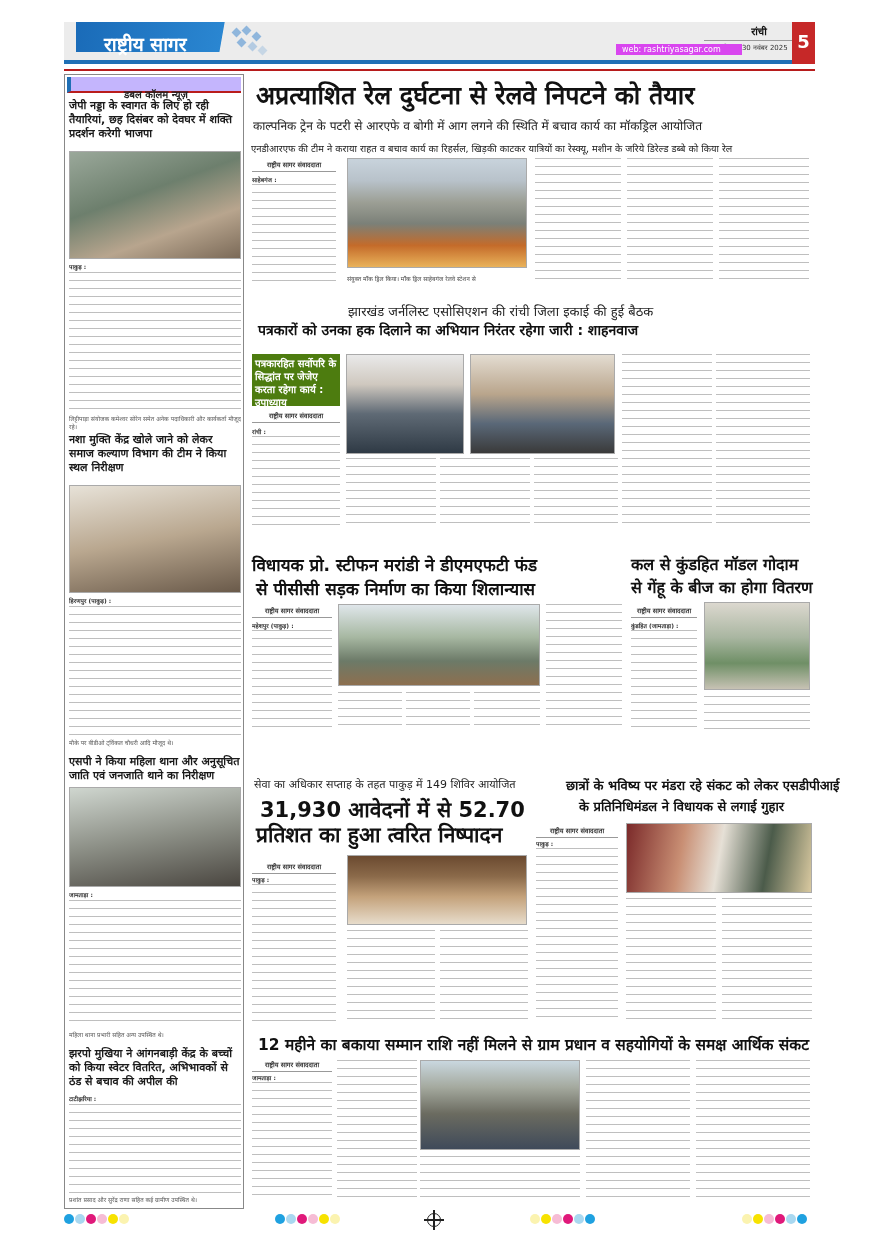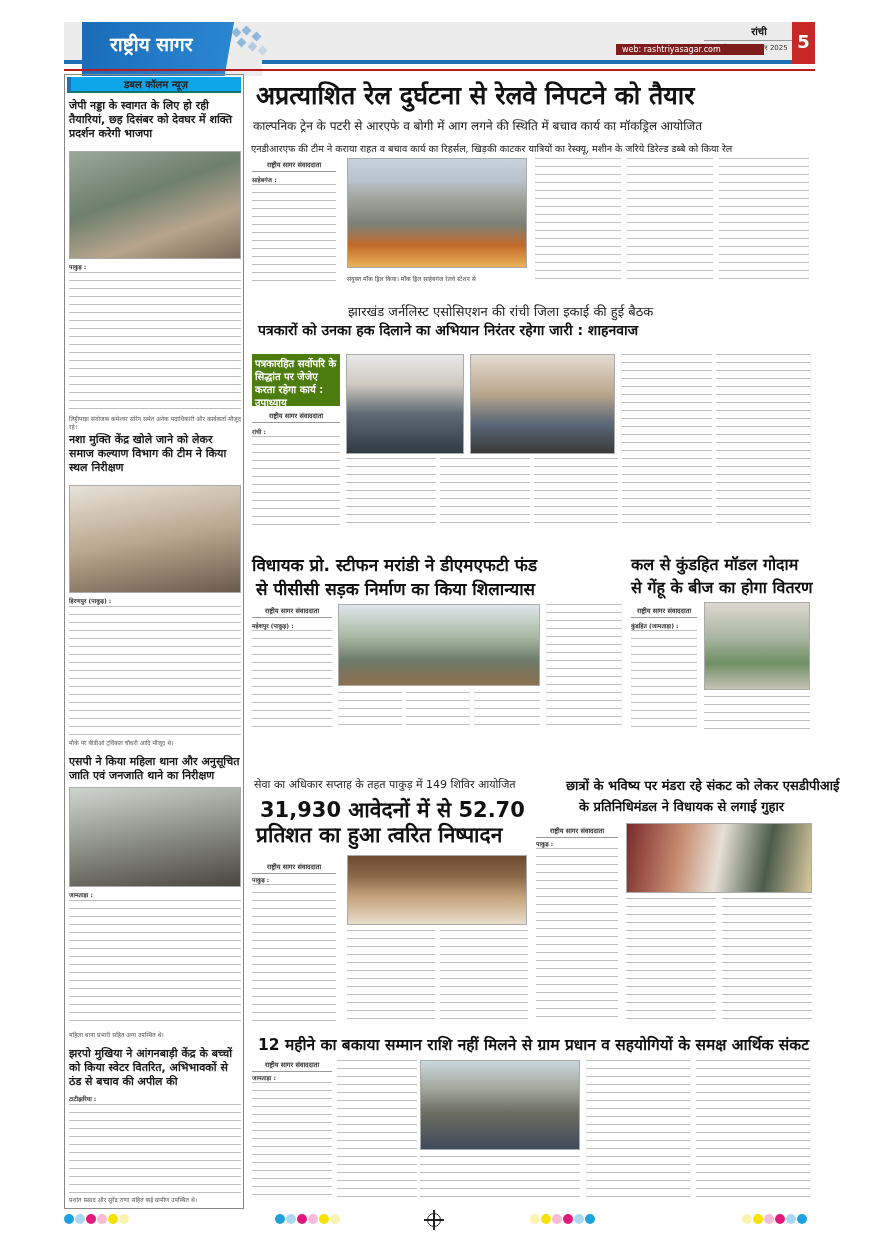--- a/index.html
+++ b/index.html
@@ -1,29 +1,29 @@
 <!DOCTYPE html>
 <html><head>
 <meta charset="utf-8">
 <style>
 *{box-sizing:border-box;margin:0;padding:0}
 body{width:877px;height:1241px;background:#fff;font-family:"DejaVu Sans",sans-serif;color:#222;position:relative;overflow:hidden}
 .abs{position:absolute}
 .masthead{left:64px;top:22px;width:751px;height:42px;background:#ececec;border-bottom:4px solid #1f6fb5}
-.brand{left:18px;top:0;width:180px;height:54px;background:linear-gradient(100deg,#1a6bb8 0%,#2a86d1 80%,#ececec 80.5%);color:#fff;font:bold 19px "DejaVu Sans",sans-serif;padding:9px 0 0 28px}
+.brand{left:12px;top:0;width:180px;height:30px;background:linear-gradient(100deg,#1a6bb8 0%,#2a86d1 80%,#ececec 80.5%);color:#fff;font:bold 19px "DejaVu Sans",sans-serif;padding:9px 0 0 28px}
 .dots{left:165px;top:5px;width:40px;height:30px}
 .dots span{position:absolute;width:7px;height:7px;background:#8fb6dc;transform:rotate(45deg)}
 .section{left:230px;top:5px;font:bold 19px "DejaVu Sans",sans-serif;color:#111}
 .city{left:655px;top:2px;font:bold 10px "DejaVu Sans",sans-serif;color:#111;width:80px;text-align:center}
 .date{left:640px;top:18px;font:7px "DejaVu Sans",sans-serif;color:#333;width:100px;text-align:center;border-top:1px solid #999;padding-top:2px}
-.web{left:616px;top:44px;background:#7f1d1d;color:#fff;font:8px "DejaVu Sans",sans-serif;padding:1px 6px;width:148px}
+.web{left:616px;top:44px;background:#d946ef;color:#fff;font:8px "DejaVu Sans",sans-serif;padding:1px 6px;width:126px}
 .pageno{left:792px;top:22px;width:23px;height:42px;background:#c62828;color:#fff;font:bold 18px "DejaVu Sans",sans-serif;text-align:center;padding-top:9px}
 .redrule{left:64px;top:69px;width:751px;height:2px;background:#b71c1c}
 .leftcol{left:64px;top:74px;width:180px;height:1135px;border:1px solid #888;}
-.dcn{left:2px;top:2px;width:174px;height:16px;background:#0ea5e9;border-left:4px solid #1f6fb5;border-bottom:2px solid #0f766e;text-align:center;font:bold 10px "DejaVu Sans",sans-serif;color:#222;padding-top:0}
+.dcn{left:2px;top:2px;width:174px;height:16px;background:#c4b5fd;border-left:4px solid #1f6fb5;border-bottom:2px solid #b91c1c;text-align:center;font:bold 10px "DejaVu Sans",sans-serif;color:#222;padding-top:10px}
 .hl-s{font:bold 11px "DejaVu Sans",sans-serif;color:#1a1a1a;line-height:14px}
 .photo{background:linear-gradient(160deg,#9aa89a,#6d7f6d 40%,#b8a58e 70%,#7b6a58);border:1px solid #aaa}
 .body-txt{font:6px "DejaVu Sans",sans-serif;color:#555;line-height:8px;overflow:hidden;text-align:justify}
 .lines{background:repeating-linear-gradient(to bottom,#8a8a8a 0,#8a8a8a 1px,transparent 1px,transparent 8px);opacity:.55}
 .h-xl{font:bold 25px "DejaVu Sans",sans-serif;color:#111;white-space:nowrap}
 .h-lg{font:bold 20px "DejaVu Sans",sans-serif;color:#111;white-space:nowrap}
 .h-md{font:bold 16px "DejaVu Sans",sans-serif;color:#111}
 .sub{font:12px "DejaVu Sans",sans-serif;color:#222;white-space:nowrap}
 .sub-sm{font:9.5px "DejaVu Sans",sans-serif;color:#222;white-space:nowrap}
 .byline{font:bold 6.5px "DejaVu Sans",sans-serif;color:#333;border-bottom:1px solid #999;padding-bottom:2px;text-align:center}

